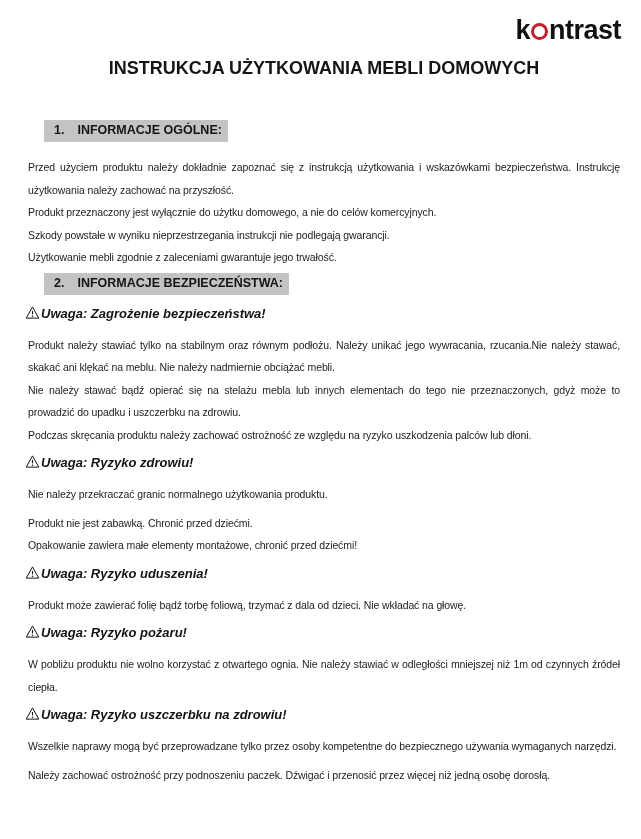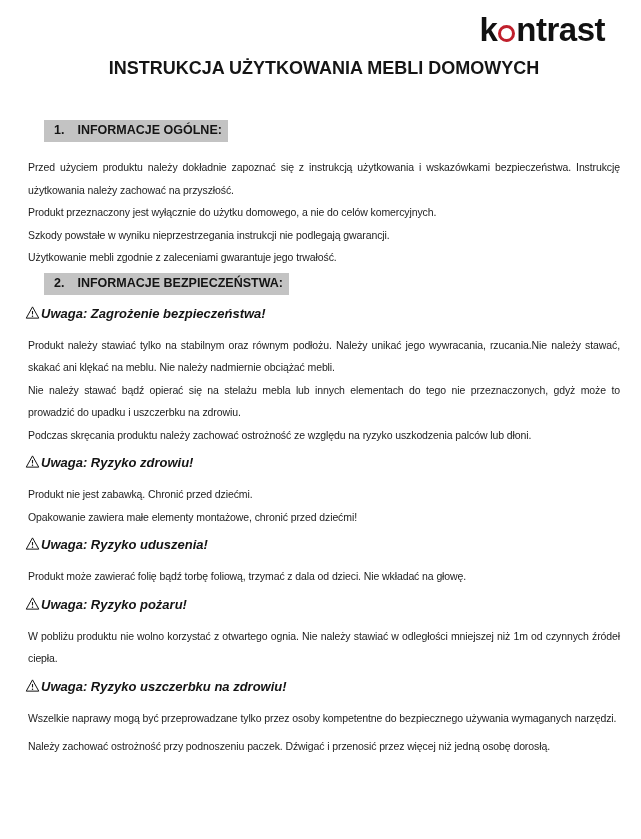--- a/index.html
+++ b/index.html
@@ -13,22 +13,22 @@
   }
   .page {
     position: relative;
     width: 641px; height: 839px;
     padding: 0 21px 0 28px;
     box-sizing: border-box;
   }
   
   .logo {
     position: absolute;
-    top: 13px; right: 36px;
-    font-size: 33px;
+    top: 13px; right: 20px;
+    font-size: 27px;
     font-weight: bold;
     letter-spacing: -0.5px;
     color: #111111;
     line-height: 34px;
     white-space: nowrap;
   }
   .logo .ring {
     display: inline-block;
     width: 11px; height: 11px;
     border: 3.5px solid #c0202c;
@@ -127,20 +127,21 @@
   <p class="body">Nie należy stawać bądź opierać się na stelażu mebla lub innych elementach do tego nie przeznaczonych, gdyż może to prowadzić do upadku i uszczerbku na zdrowiu.</p>
   <p class="body">Podczas skręcania produktu należy zachować ostrożność ze względu na ryzyko uszkodzenia palców lub dłoni.</p>
 
   <div class="warn-head">
     <svg class="tri" width="15" height="15" viewBox="0 0 24 24">
         <path d="M12 3 L22 21 L2 21 Z" fill="none" stroke="#141414" stroke-width="1.6" stroke-linejoin="round"></path>
         <line x1="12" y1="9.5" x2="12" y2="15" stroke="#141414" stroke-width="1.8"></line>
         <circle cx="12" cy="18" r="1.2" fill="#141414"></circle>
       </svg><span>Uwaga: Ryzyko zdrowiu!</span>
   </div>
+  <p class="body gap">Nie należy przekraczać granic normalnego użytkowania produktu.</p>
   <p class="body">Produkt nie jest zabawką. Chronić przed dziećmi.</p>
 
   <p class="body">Opakowanie zawiera małe elementy montażowe, chronić przed dziećmi!</p>
 
   <div class="warn-head">
     <svg class="tri" width="15" height="15" viewBox="0 0 24 24">
         <path d="M12 3 L22 21 L2 21 Z" fill="none" stroke="#141414" stroke-width="1.6" stroke-linejoin="round"></path>
         <line x1="12" y1="9.5" x2="12" y2="15" stroke="#141414" stroke-width="1.8"></line>
         <circle cx="12" cy="18" r="1.2" fill="#141414"></circle>
       </svg><span>Uwaga: Ryzyko uduszenia!</span>

